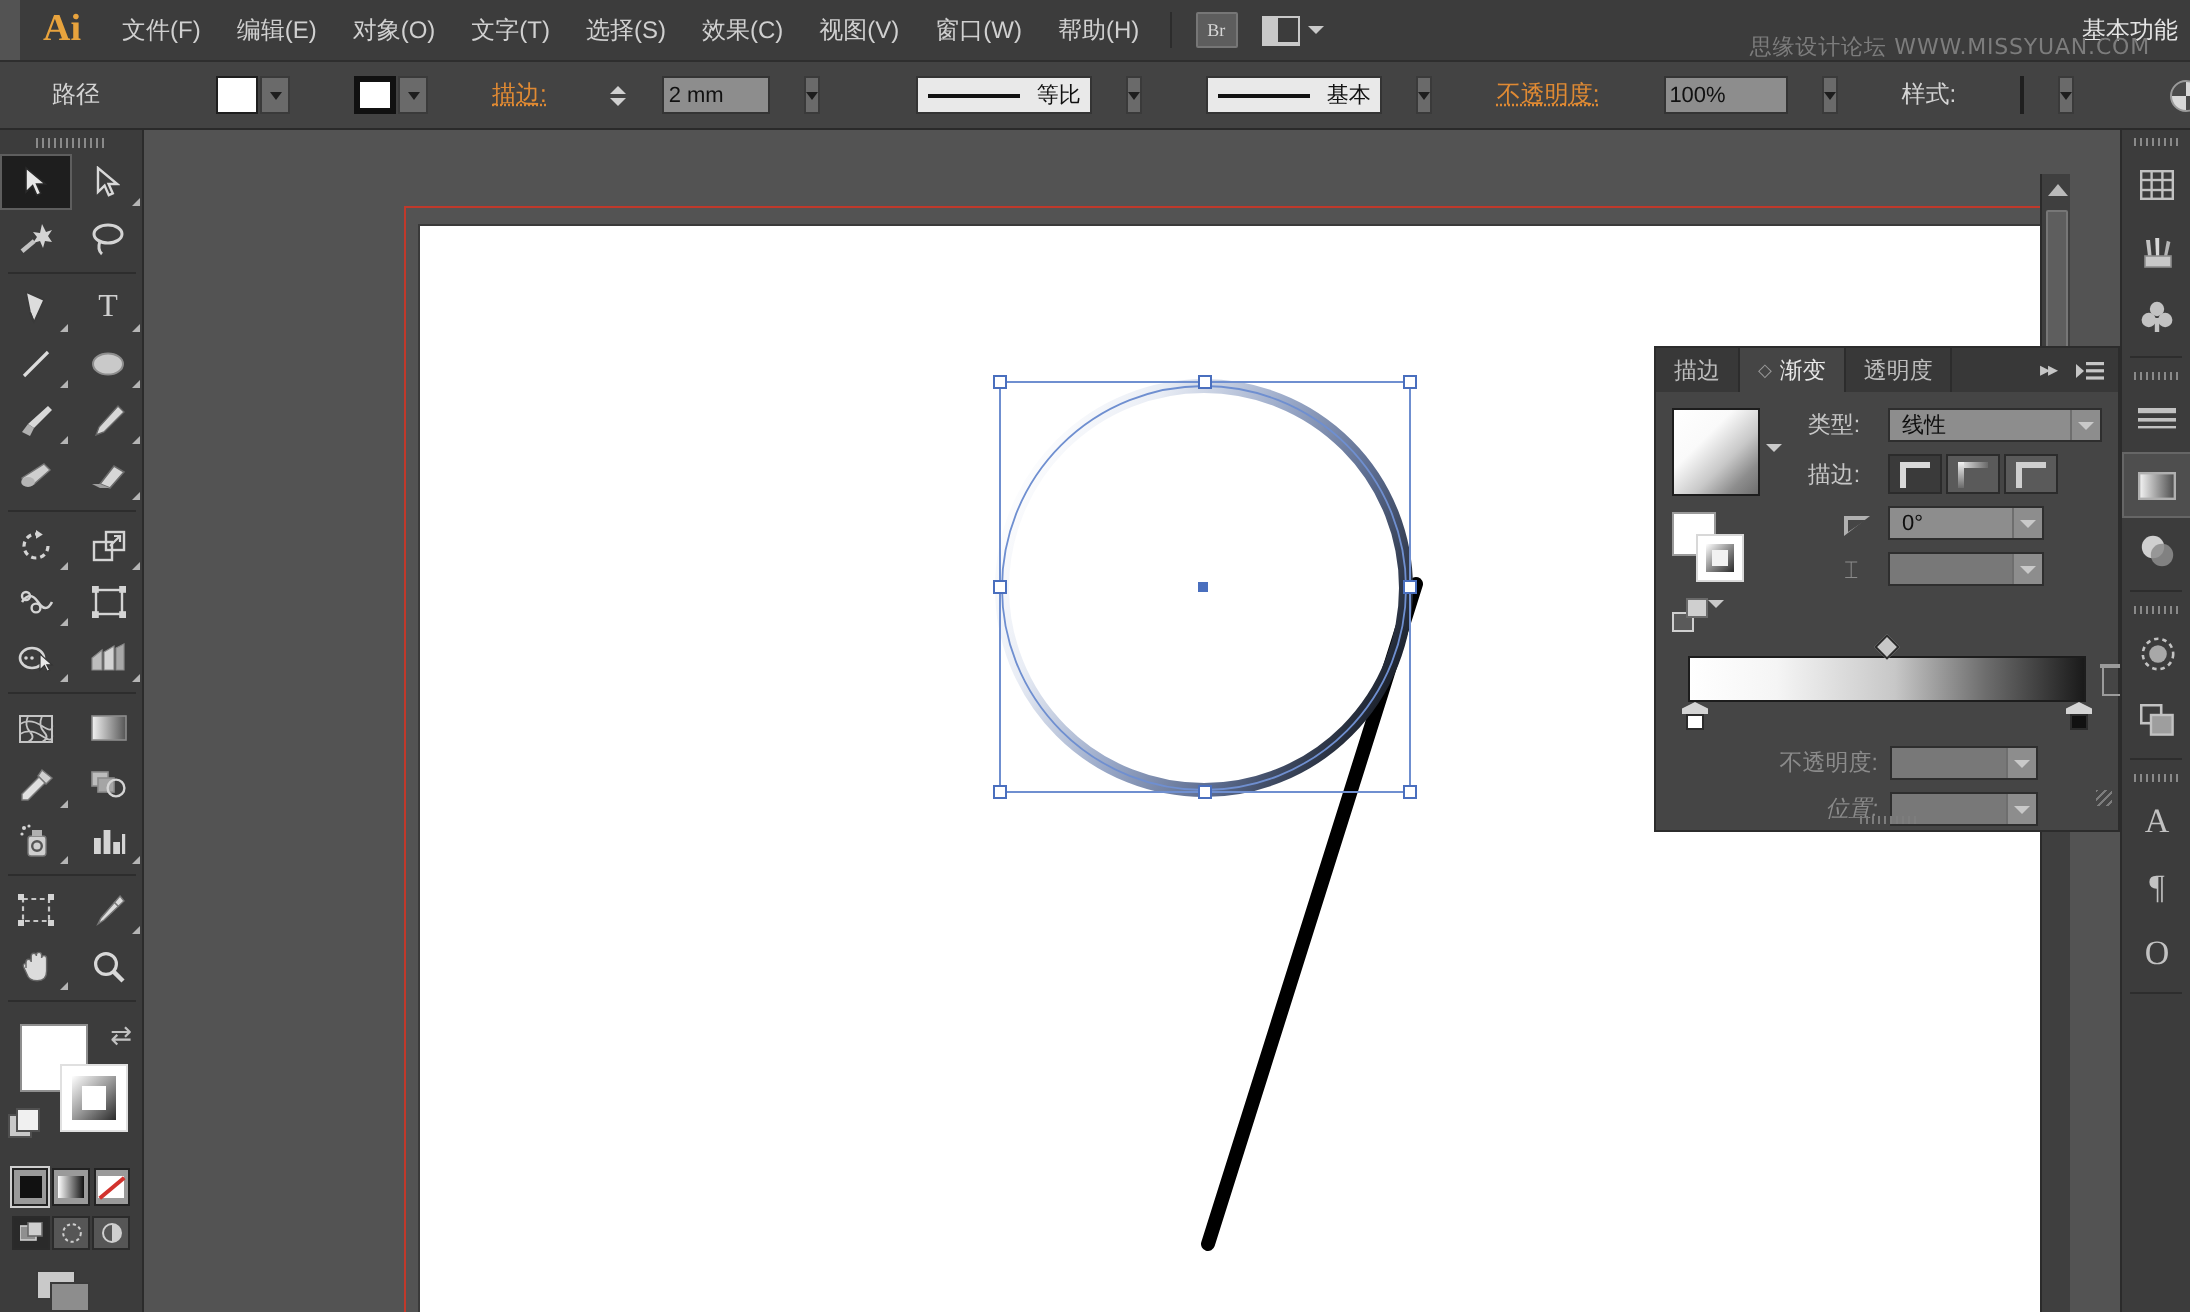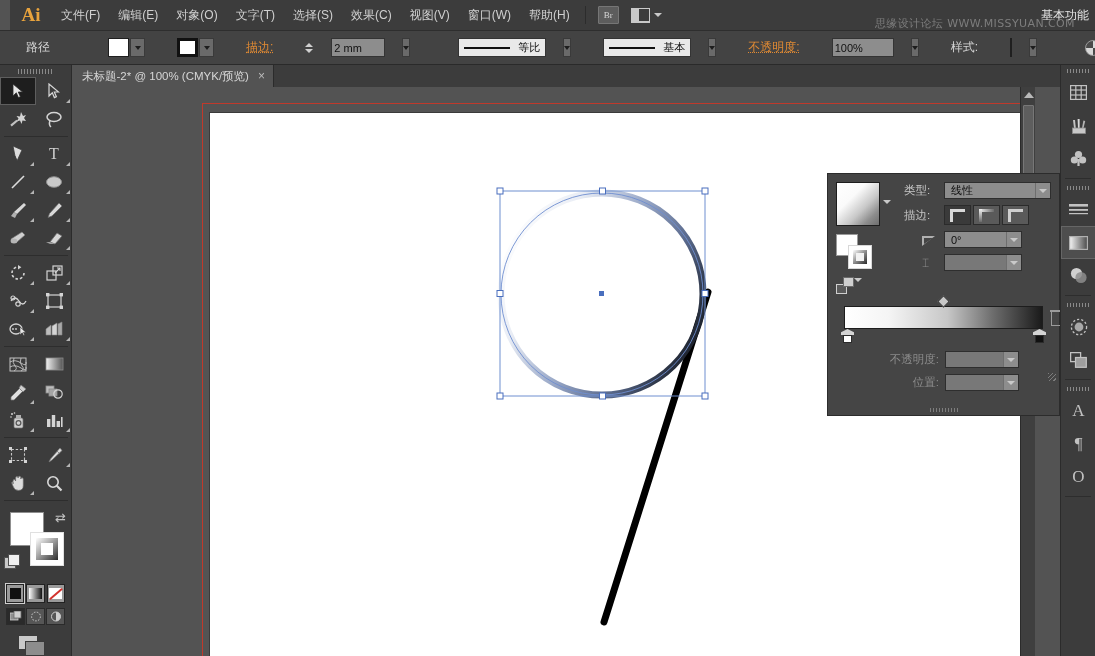--- a/index.html
+++ b/index.html
@@ -337,26 +337,20 @@
     <div class="icon-btn">
       <div class="alignico"></div>
     </div>
     <div style="width:8px"></div>
     <div class="icon-btn">
       <div class="cursorico"></div>
     </div>
     <div class="caret"></div>
   </div>
 
-  <div class="tabbar">
-    <div class="doctab">
-      <span>未标题-2* @ 100% (CMYK/预览)</span>
-      <span class="tabclose">×</span>
-    </div>
-  </div>
 
   <div class="toolbar">
     <div class="tb-grip">
         <i></i>
       </div>
     <div class="tools">
 
       <div class="tool active">
         <svg width="13" height="16" viewBox="0 0 13 16">
             <path d="M1 1 L1 13 L4.3 9.8 L6.4 14.6 L8.4 13.7 L6.3 9 L10.6 9 Z" fill="#e8e8e8" stroke="#2a2a2a" stroke-width="0.8"></path>
@@ -666,20 +660,42 @@
 
     <div class="scrollv">
       <div class="scroll-up">
           <i></i>
         </div>
       <div class="scroll-thumb"></div>
     </div>
   </div>
 
   <div class="gradpanel">
+    <div class="gp-tabs">
+      <div class="gp-tab">
+        <span>描边</span>
+      </div>
+      <div class="gp-tab active">
+        <span class="dots">◇</span>
+        <span>渐变</span>
+      </div>
+      <div class="gp-tab">
+        <span>透明度</span>
+      </div>
+      <div class="gp-tabspace"></div>
+      <div class="gp-collapse">▸▸</div>
+      <div class="gp-menu">
+        <svg width="14" height="11" viewBox="0 0 14 11">
+            <path d="M0 2 L4 5.5 L0 9 Z" fill="#c6c6c6"></path>
+            <rect x="5" y="1" width="9" height="1.6" fill="#c6c6c6"></rect>
+            <rect x="5" y="4.6" width="9" height="1.6" fill="#c6c6c6"></rect>
+            <rect x="5" y="8.2" width="9" height="1.6" fill="#c6c6c6"></rect>
+          </svg>
+      </div>
+    </div>
 
     <div class="gp-body">
       <div style="display:flex;">
         <div style="width:56px;">
           <div style="display:flex;align-items:flex-start;">
             <div class="gp-swatch"></div>
             <div class="caret" style="margin-top:18px;margin-left:3px;"></div>
           </div>
 
           <div style="position:relative;width:46px;height:36px;margin-top:8px;">
@@ -765,21 +781,21 @@
       <div style="margin-top:22px;">
         <div class="gp-row" style="justify-content:flex-end;padding-right:32px;">
           <div class="gp-lbl dim">不透明度:</div>
           <div class="gp-select dim" style="width:74px;margin-left:6px;">
             <span></span>
             <span class="arrowcell">
                 <span class="caret" style="margin:0;"></span>
               </span>
           </div>
         </div>
-        <div class="gp-row" style="justify-content:flex-end;padding-right:32px;">
+        <div class="gp-row" style="justify-content:flex-end;padding-right:32px;font-style:italic;">
           <div class="gp-lbl dim">位置:</div>
           <div class="gp-select dim" style="width:74px;margin-left:6px;">
             <span></span>
             <span class="arrowcell">
                 <span class="caret" style="margin:0;"></span>
               </span>
           </div>
         </div>
       </div>
 

